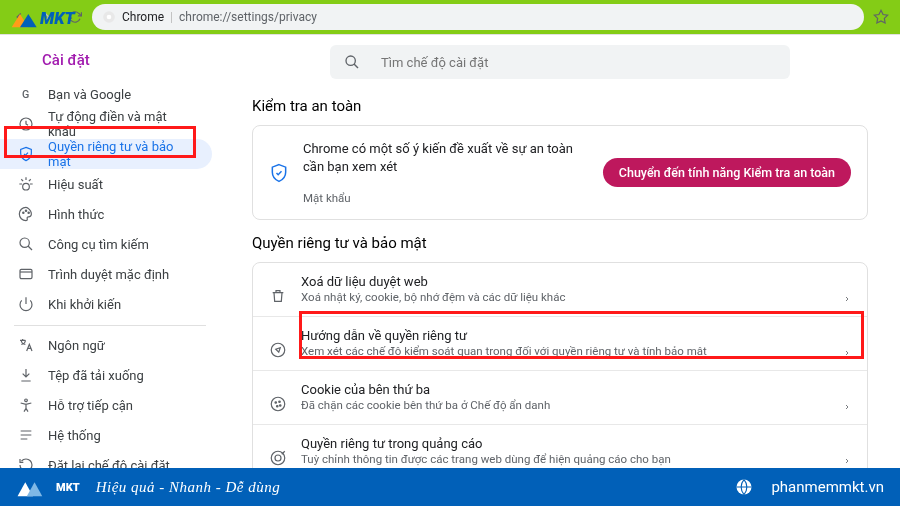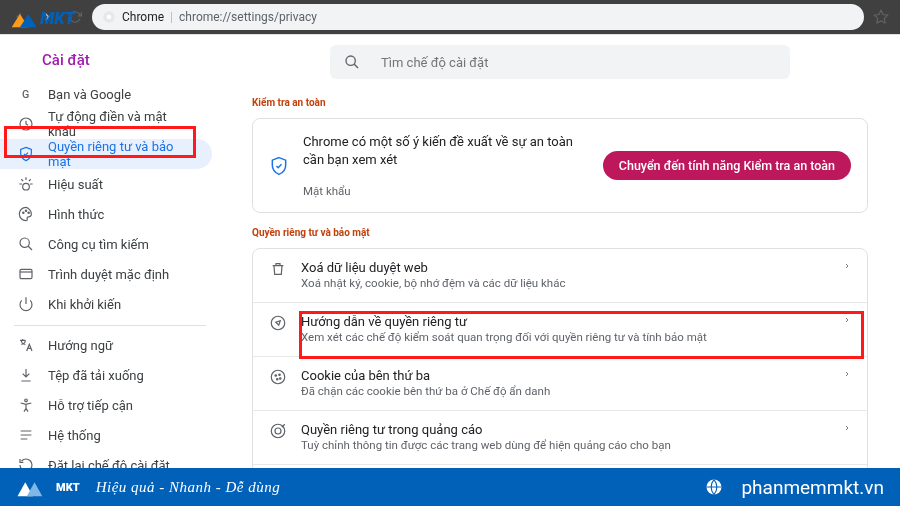--- a/index.html
+++ b/index.html
@@ -1,19 +1,19 @@
 <!DOCTYPE html>
 <html><head>
   <meta charset="utf-8">
   <style>
     * { margin: 0; padding: 0; box-sizing: border-box; font-family: 'Roboto', 'Segoe UI', Arial, sans-serif; }
     body { width: 900px; height: 506px; overflow: hidden; background: #fff; position: relative; }
 
     
-    .browser-bar { height: 35px; background: #404040; border-bottom: 1px solid #e0e0e0; display: flex; align-items: center; padding: 0 8px; gap: 6px; position: relative; }
+    .browser-bar { height: 35px; background: #84cc16; border-bottom: 1px solid #e0e0e0; display: flex; align-items: center; padding: 0 8px; gap: 6px; position: relative; }
     .nav-btn { width: 22px; height: 22px; display: flex; align-items: center; justify-content: center; border-radius: 50%; color: #5f6368; cursor: pointer; }
     .nav-btn.disabled { color: #bdbdbd; }
     .address-bar { flex: 1; height: 26px; background: #f1f3f4; border-radius: 13px; display: flex; align-items: center; padding: 0 10px; gap: 6px; font-size: 12px; color: #5f6368; max-width: 780px; }
     .chrome-icon { width: 14px; height: 14px; }
     .star-icon { margin-left: auto; color: #5f6368; }
     .logo-overlay { position: absolute; top: 4px; left: 10px; width: 100px; z-index: 10; }
     .logo-overlay svg { width: 100%; }
 
     
     .settings-wrap { display: flex; height: calc(506px - 35px - 38px); }
@@ -23,44 +23,44 @@
     .sidebar-item.active { color: #1a73e8; background: #e8f0fe; }
     .sidebar-item svg { width: 16px; height: 16px; flex-shrink: 0; }
     .sidebar-item .ext-icon { margin-left: auto; width: 14px; height: 14px; }
     .red-box-1 { position: absolute; top: 126px; left: 4px; width: 192px; height: 32px; border: 3px solid #ff1919; z-index: 5; pointer-events: none; }
     .divider { height: 1px; background: #e0e0e0; margin: 6px 14px 4px 14px; }
 
     
     .content { flex: 1; padding: 10px 24px 0 24px; overflow: hidden; }
     .search-box { width: 460px; height: 34px; background: #f1f3f4; border-radius: 6px; display: flex; align-items: center; padding: 0 14px; gap: 21px; margin: 0 auto 18px auto; }
     .search-box input { border: none; background: transparent; outline: none; font-size: 13px; color: #5f6368; flex: 1; }
-    .section-heading { font-size: 10px; color: #c2410c; font-weight: 700; margin: 12px 0 10px 8px; }
+    .section-heading { font-size: 15px; color: #000000; font-weight: 400; margin: 12px 0 10px 8px; }
 
     .card { border: 1px solid #e0e0e0; border-radius: 8px; margin: 0 8px 14px 8px; }
     .safety-card { display: flex; align-items: center; padding: 14px 16px; gap: 14px; }
     .safety-text { flex: 1; }
     .safety-title { font-size: 13px; color: #202124; margin-bottom: 16px; line-height: 1.35; }
     .safety-sub { font-size: 11.5px; color: #5f6368; }
     .blue-btn { background: #be185d; color: #fff; border: none; border-radius: 16px; padding: 7px 16px; font-size: 12.5px; font-weight: 500; cursor: pointer; white-space: nowrap; }
 
     .list-card { padding: 0; }
-    .list-item { display: flex; align-items: flex-start; padding: 11px 16px; gap: 14px; border-bottom: 1px solid #e8e8e8; cursor: pointer; }
+    .list-item { display: flex; align-items: flex-end; padding: 11px 16px; gap: 14px; border-bottom: 1px solid #e8e8e8; cursor: pointer; }
     .list-item:last-child { border-bottom: none; }
     .list-item-icon { width: 18px; height: 18px; color: #5f6368; flex-shrink: 0; display: flex; align-items: center; justify-content: center; }
     .list-item-body { flex: 1; min-width: 0; }
     .list-item-title { font-size: 13px; color: #202124; margin-bottom: 1px; }
     .list-item-sub { font-size: 11.5px; color: #5f6368; line-height: 1.3; }
     .chevron { color: #5f6368; flex-shrink: 0; }
     .red-box-2 { position: absolute; top: 311px; left: 299px; width: 565px; height: 48px; border: 3px solid #ff1919; z-index: 5; pointer-events: none; }
 
     
     .footer-banner { position: absolute; bottom: 0; left: 0; right: 0; height: 38px; background: #0160b8; display: flex; align-items: center; padding: 0 16px; gap: 16px; color: #fff; }
     .footer-logo { display: flex; align-items: center; gap: 6px; }
     .footer-tagline { font-size: 15px; font-family: cursive; font-style: italic; letter-spacing: 0.5px; }
-    .footer-right { margin-left: auto; display: flex; align-items: center; gap: 18px; font-size: 19px; }
+    .footer-right { margin-left: auto; display: flex; align-items: center; gap: 18px; font-size: 15px; }
   </style>
 </head>
 <body>
 
 <div class="browser-bar">
   <div class="nav-btn">
     <svg width="14" height="14" viewBox="0 0 24 24" fill="none" stroke="currentColor" stroke-width="2.5">
         <path d="M15 18l-6-6 6-6"></path>
       </svg>
   </div>
@@ -159,21 +159,21 @@
         </svg>
       <span>Khi khởi kiến</span>
     </div>
 
     <div class="divider"></div>
 
     <div class="sidebar-item">
       <svg viewBox="0 0 24 24" fill="none" stroke="#5f6368" stroke-width="1.8">
           <path d="M3 5h8M7 3v2M5 5s0 6 6 6M11 5s0 6-6 6M13 21l4-10 4 10M14.5 17h5"></path>
         </svg>
-      <span>Hướng ngữ</span>
+      <span>Ngôn ngữ</span>
     </div>
     <div class="sidebar-item">
       <svg viewBox="0 0 24 24" fill="none" stroke="#5f6368" stroke-width="1.8">
           <path d="M12 3v12M7 10l5 5 5-5M5 21h14"></path>
         </svg>
       <span>Tệp đã tải xuống</span>
     </div>
     <div class="sidebar-item">
       <svg viewBox="0 0 24 24" fill="none" stroke="#5f6368" stroke-width="1.8">
           <circle cx="12" cy="5" r="2"></circle>

